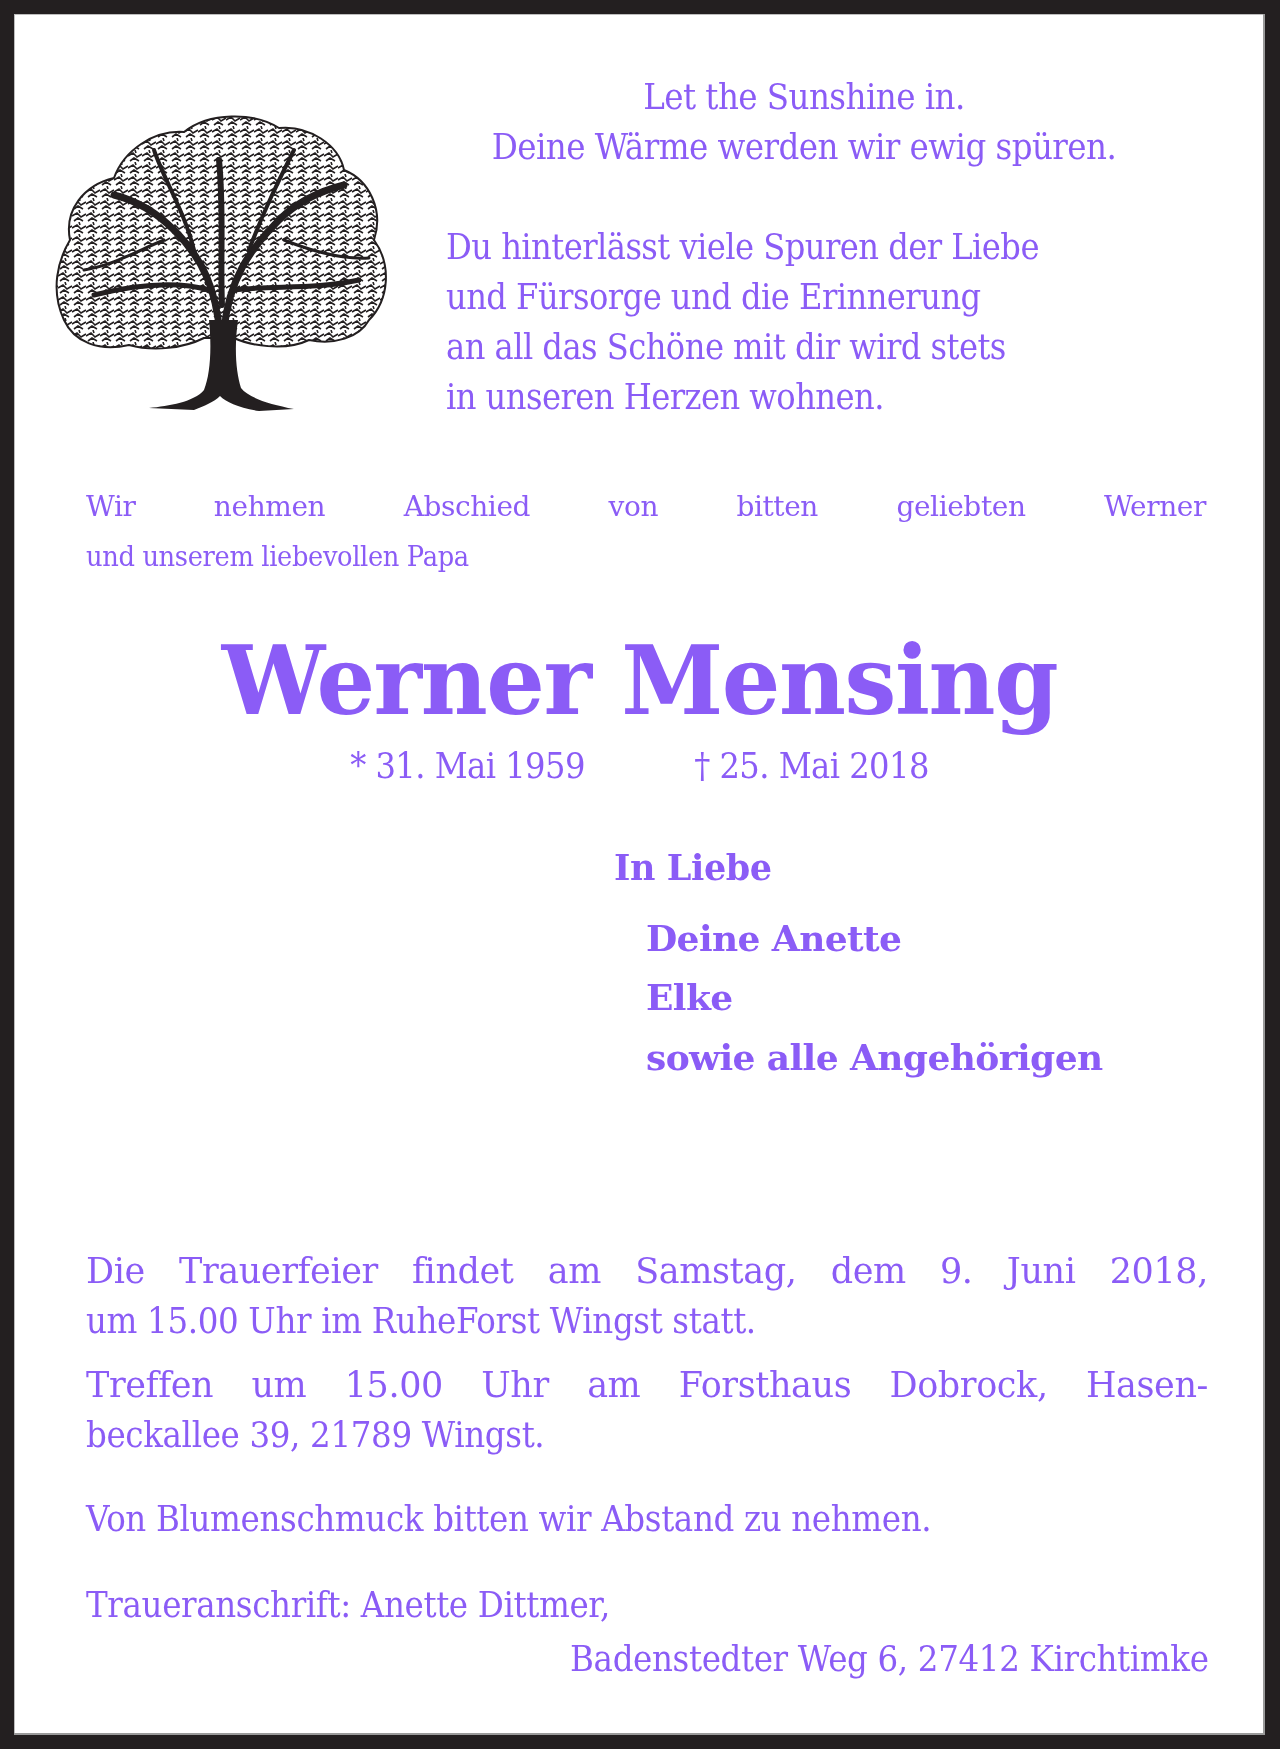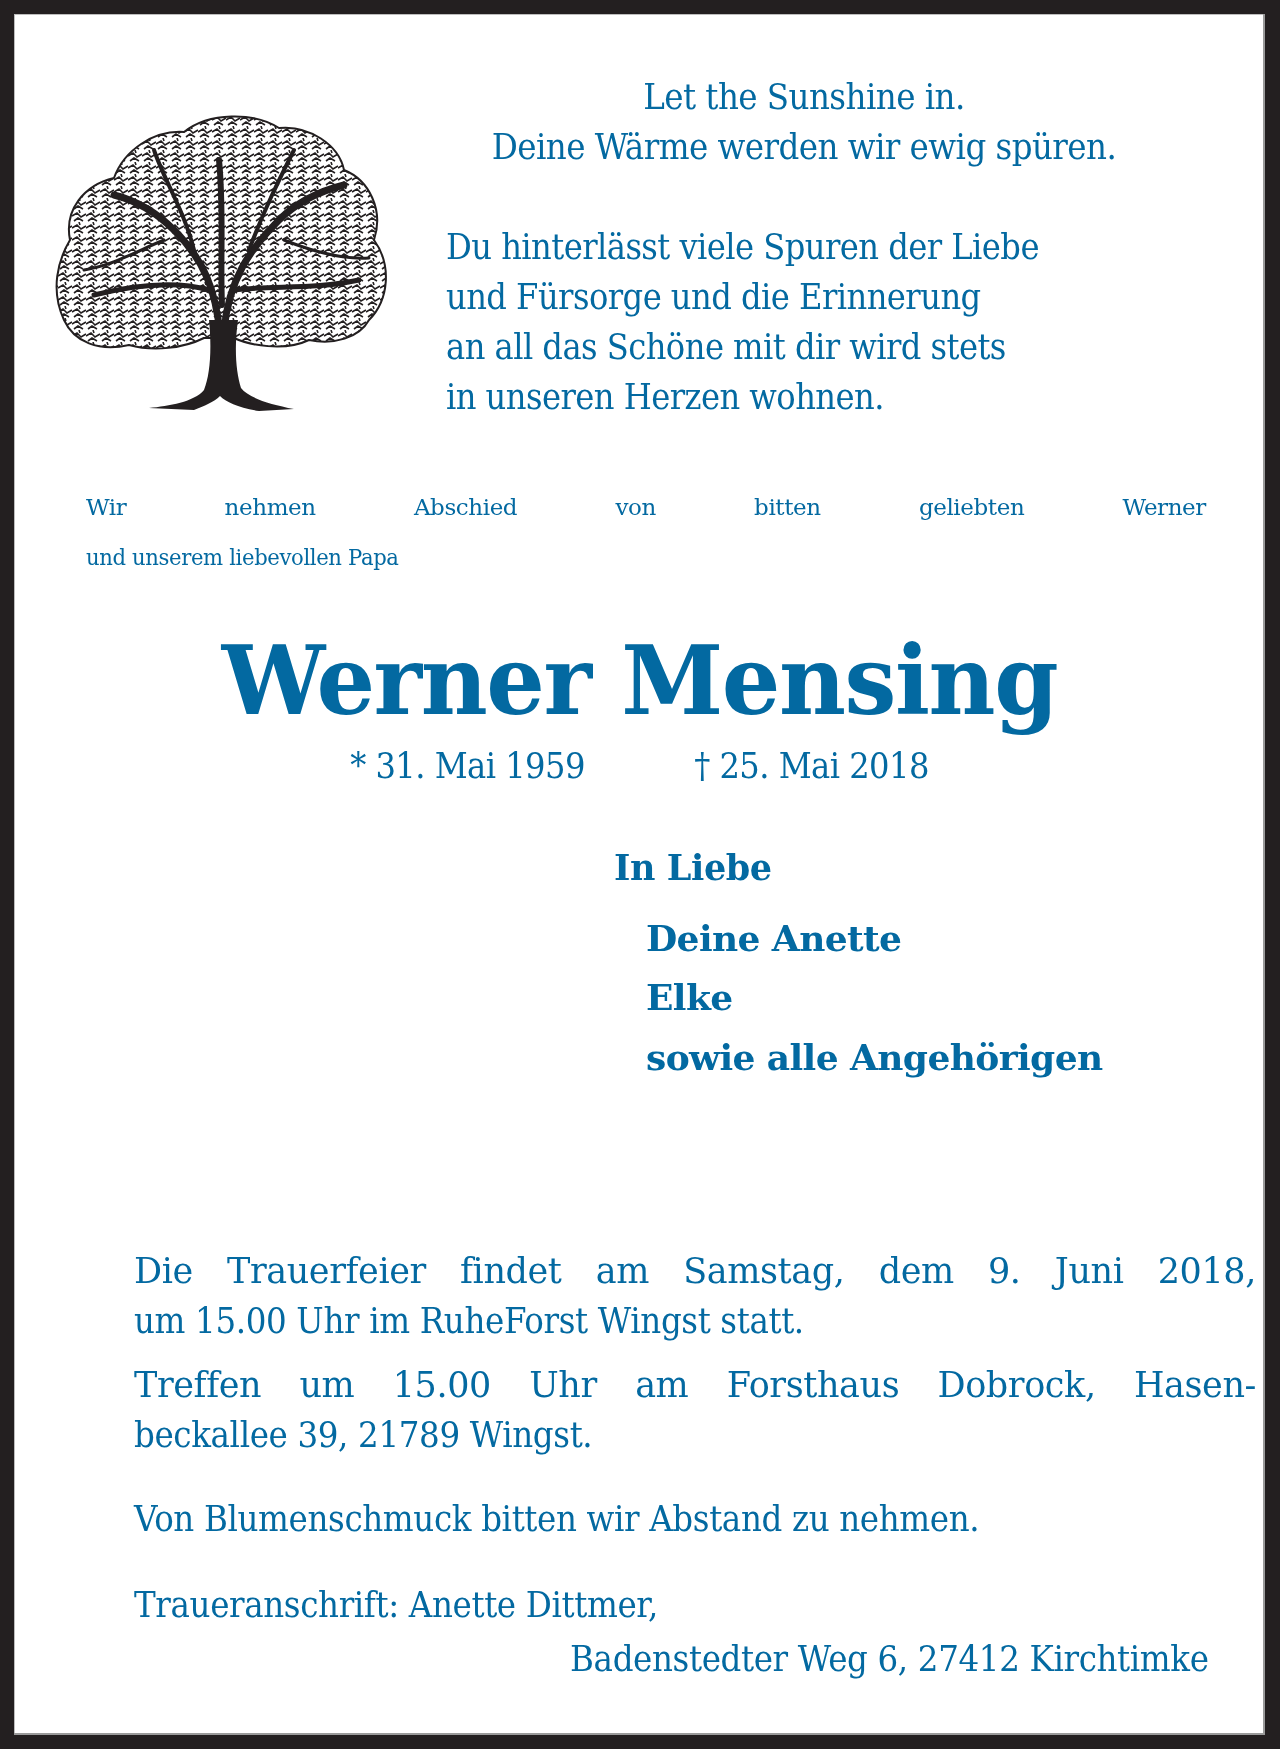--- a/index.html
+++ b/index.html
@@ -12,21 +12,21 @@
     }
     .page {
       position: absolute;
       left: 14px;
       top: 14px;
       width: 1251px;
       height: 1721px;
       background: #ffffff;
       box-shadow: inset -2px -2px 0 #9a9a9a, inset 1px 1px 0 #bdbdbd;
       font-family: "DejaVu Serif", "Liberation Serif", serif;
-      color: #0369a1;
+      color: #8b5cf6;
     }
     .abs { position: absolute; }
 
     
     .tree {
       left: 30px;
       top: 76px;
       width: 352px;
       height: 332px;
     }
@@ -52,21 +52,21 @@
       letter-spacing: -0.6px;
       transform: scaleX(0.92);
       transform-origin: left top;
       white-space: nowrap;
     }
 
     .farewell {
       left: 72px;
       top: 468px;
       width: 1120px;
-      font-size: 23px;
+      font-size: 28px;
       line-height: 50px;
       letter-spacing: -0.4px;
     }
     .farewell .l1 {
       display: flex;
       justify-content: space-between;
       width: 1120px;
     }
     .farewell .l2 {
       transform: scaleX(0.92);
@@ -121,21 +121,20 @@
     .family .ln { line-height: 49px; white-space: nowrap; }
     .family .grp.last .ln { line-height: 50px; }
 
     .body-text {
       left: 72px;
       top: 1232px;
       width: 1122px;
       font-size: 35px;
       line-height: 50px;
       letter-spacing: -0.4px;
-      margin-left: 48px;
     }
     .body-text p {
       margin: 0;
       white-space: nowrap;
     }
     .body-text .justify {
       display: flex;
       justify-content: space-between;
       width: 1122px;
     }

